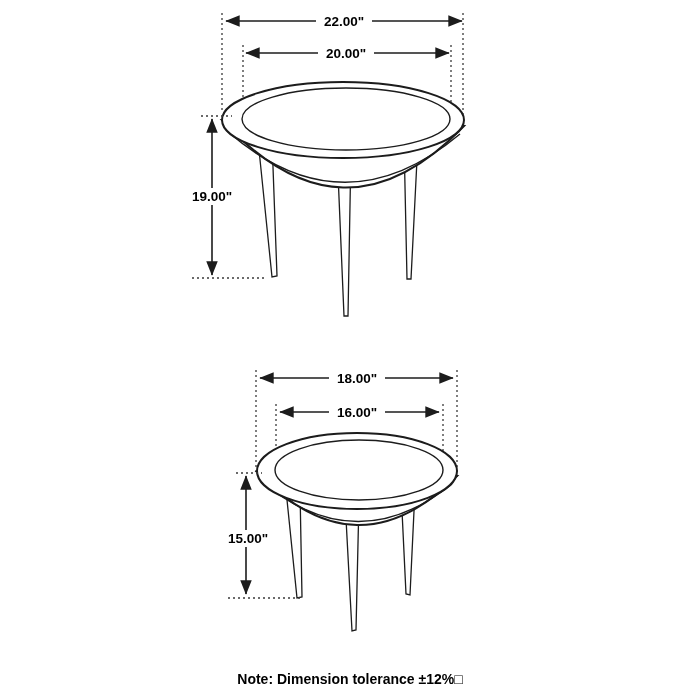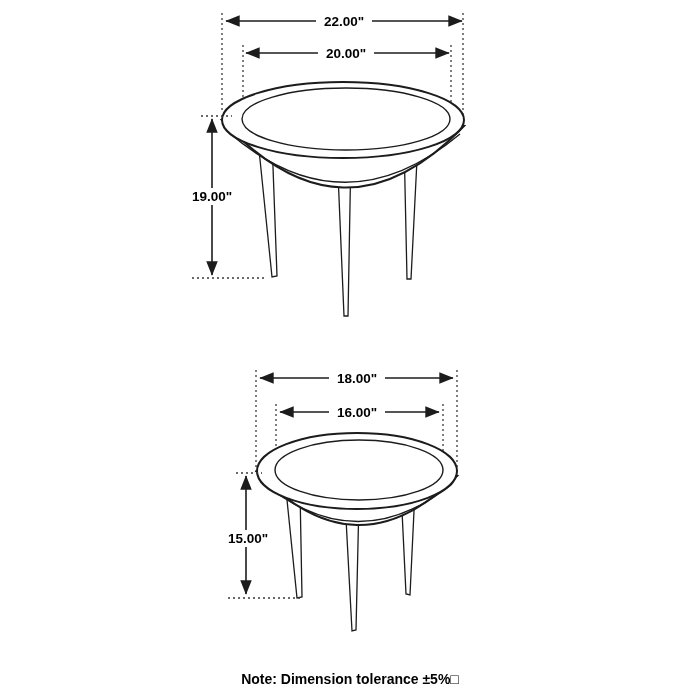--- a/index.html
+++ b/index.html
@@ -115,13 +115,13 @@
       <line class="ext" x1="236" y1="473" x2="262" y2="473"></line>
       <line class="ext" x1="228" y1="598" x2="302" y2="598"></line>
       <line class="dim" x1="246" y1="476" x2="246" y2="594" marker-start="url(#ah)" marker-end="url(#ah)"></line>
       <rect class="lbl-bg" x="222" y="530" width="52" height="17"></rect>
       <text x="248" y="543" text-anchor="middle">15.00"</text>
     </g>
   </g>
 </svg>
 </div>
 
-<div class="note">Note: Dimension tolerance ±5%□</div>
+<div class="note">Note: Dimension tolerance ±12%□</div>
 
 </body></html>

